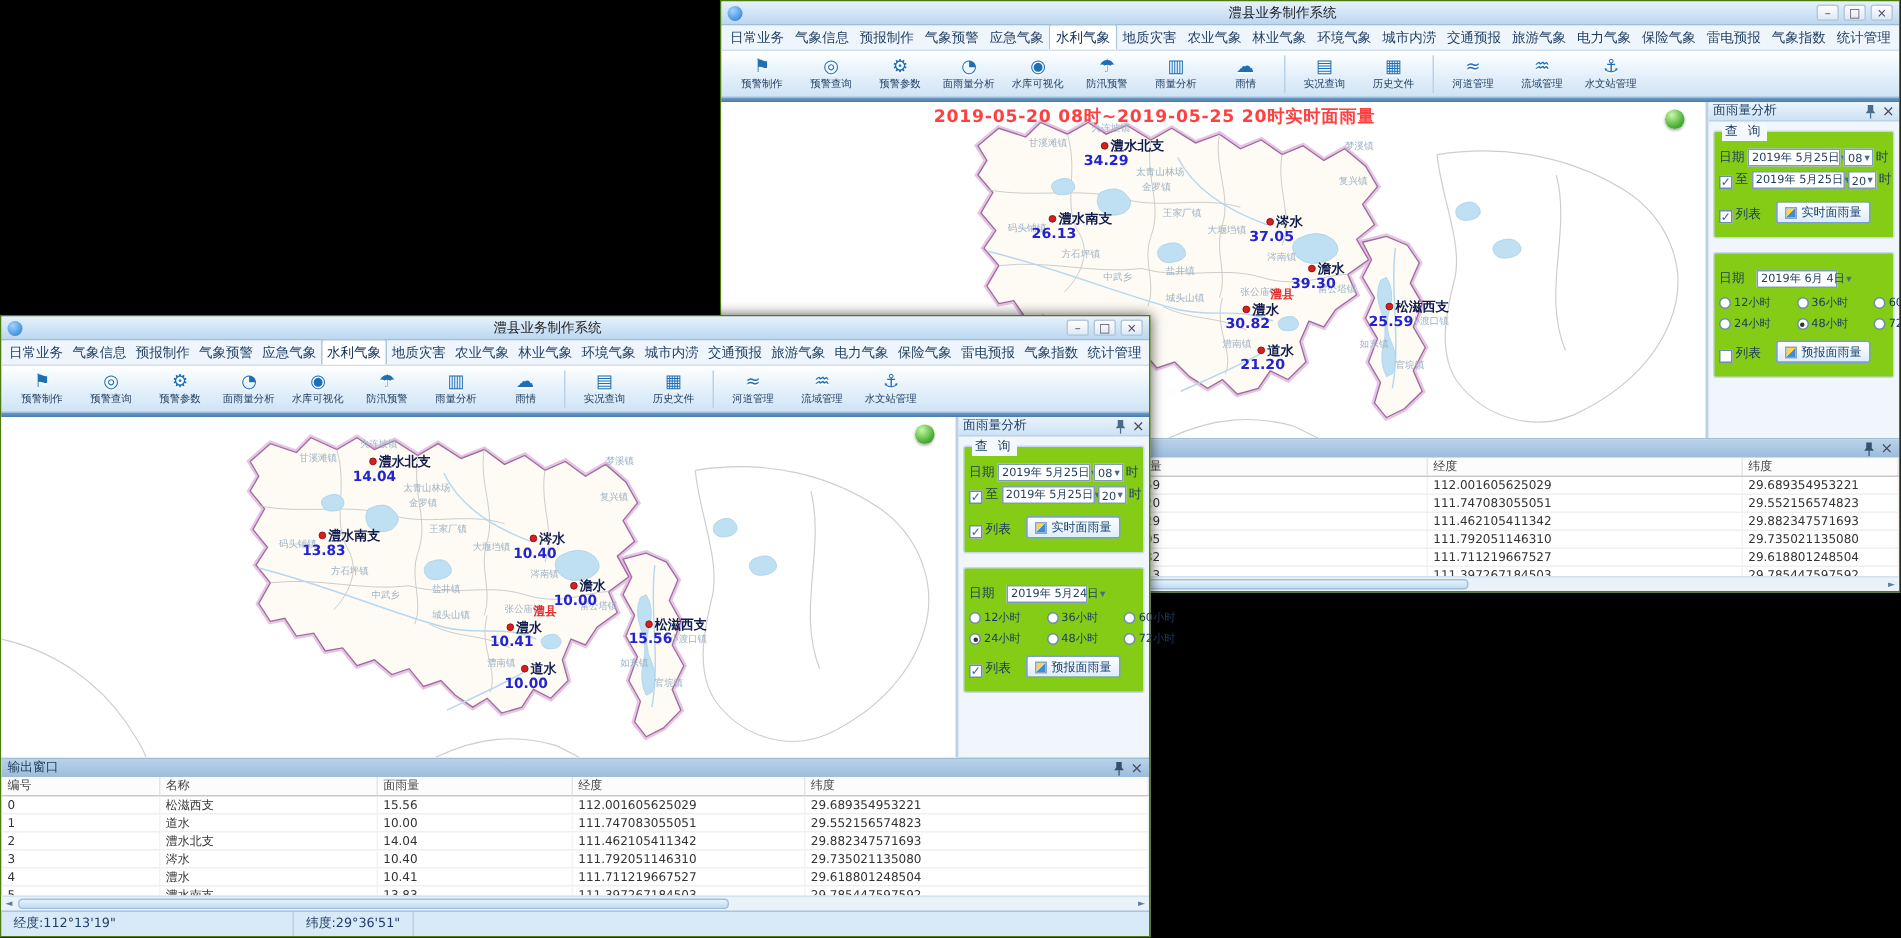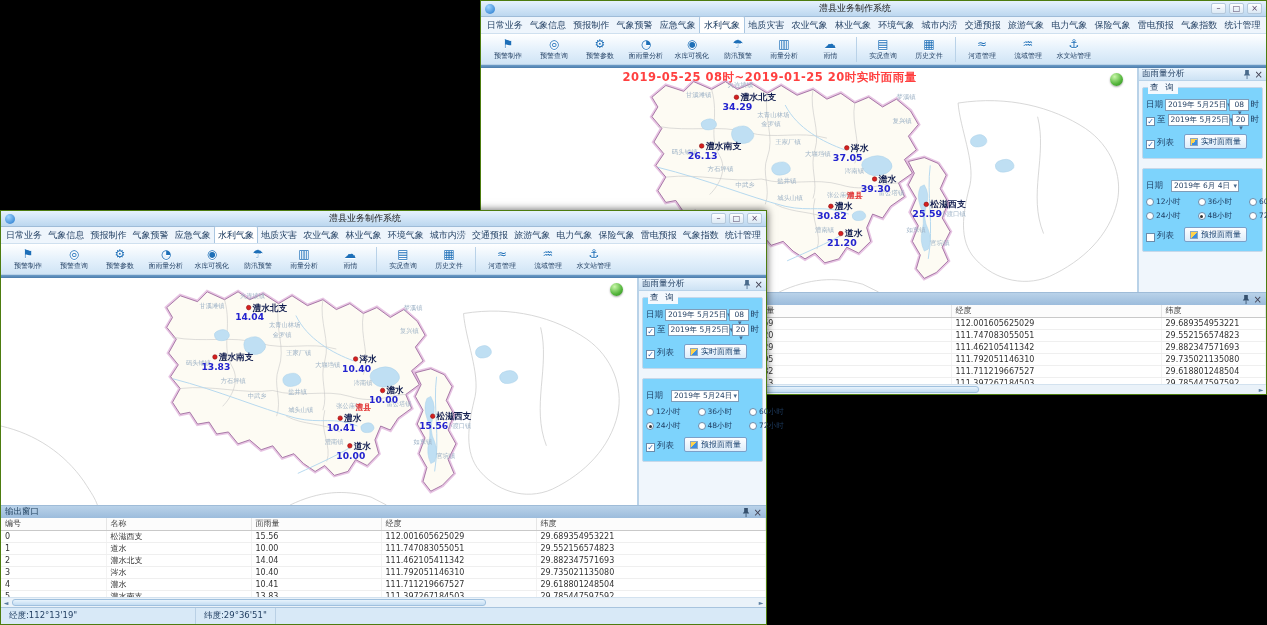--- a/index.html
+++ b/index.html
@@ -38,30 +38,30 @@
   .geo text.town{font-size:6.5px;fill:#9db2c6;}
   .geo circle.st{fill:#d61f1f;stroke:#8c1010;stroke-width:.6;}
   .geo text.sname{font-size:9px;font-weight:bold;fill:#101c4e;}
   .geo text.sval{font-size:9.5px;font-weight:bold;fill:#2323cf;}
   .geo text.county{font-size:8px;font-weight:bold;fill:#e33030;}
   .panel{width:127px;flex:0 0 127px;background:#f0f6fc;display:flex;flex-direction:column;color:#1d3b5f;}
   .panel-head{height:13px;flex:0 0 13px;display:flex;align-items:center;justify-content:space-between;padding:0 3px;background:linear-gradient(#eaf4fd,#cde2f4);border-bottom:1px solid #b9d2e8;font-size:8.5px;}
   .ph-ico{display:flex;align-items:center;gap:4px;}
   .pclose{font-size:10px;color:#445;line-height:9px;cursor:pointer;}
   .panel-body{flex:1;padding:6px 3px 4px;display:flex;flex-direction:column;gap:9px;}
-  .grp{border:1px solid #c6d8ea;border-radius:2px;padding:8px 3px 6px;position:relative;background:#7dd3fc;}
+  .grp{border:1px solid #c6d8ea;border-radius:2px;padding:8px 3px 6px;position:relative;background:#84cc16;}
   .grp .legend{position:absolute;top:-6px;left:5px;background:#f4f9fe;padding:0 2px;font-size:8.5px;letter-spacing:2px;}
   .frow{display:flex;align-items:flex-end;gap:2px;margin:3px 0;}
   .lbl{font-size:8.5px;white-space:nowrap;}
   .dd{display:inline-flex;align-items:center;justify-content:space-between;background:#fff;border:1px solid #7f9db9;height:12px;font-size:7.5px;padding:0 1px 0 2px;cursor:pointer;}
   .dd i{font-style:normal;white-space:nowrap;}
   .dd .arr{color:#48688c;font-size:7px;margin-left:1px;font-weight:normal;}
   .dd-date{width:62px;}
-  .dd-hour{width:24px;flex-direction:column;}
-  .dd-date3{width:68px;}
+  .dd-hour{width:24px;}
+  .dd-date3{width:54px;}
   .cb{width:9px;height:9px;flex:0 0 9px;border:1px solid #6b8cab;background:#fff;font-size:8px;line-height:8px;color:#2d67b3;text-align:center;cursor:pointer;}
   .pbtn{display:inline-flex;align-items:center;gap:3px;height:15px;border:1px solid #7ba0c9;border-radius:2px;background:linear-gradient(#fefeff,#ddedfb);font-size:8px;color:#17406e;padding:0 5px;margin-left:8px;cursor:pointer;font-family:inherit;}
   .bico{width:8px;height:8px;flex:0 0 8px;background:linear-gradient(135deg,#ffd34d 50%,#3c8de0 50%);border:1px solid #8aa6c6;}
   .radios{display:grid;grid-template-columns:1.05fr 1.05fr .9fr;gap:4px 17px;margin:5px 0 4px;}
   .radio-item{display:flex;align-items:center;gap:2px;cursor:pointer;}
   .rdot{width:8px;height:8px;flex:0 0 8px;border-radius:50%;border:1px solid #6b8cab;background:#fff;position:relative;}
   .rdot.on::after{content:"";position:absolute;inset:1.5px;border-radius:50%;background:#333;}
   .rlab{font-weight:normal;font-size:7.5px;white-space:nowrap;}
   .outwin{height:102px;flex:0 0 102px;display:flex;flex-direction:column;border-top:1px solid #9fbcd8;background:#fff;}
   .ow-head{height:12px;flex:0 0 12px;background:linear-gradient(#b9d2e9,#9cbcdc);display:flex;align-items:center;justify-content:space-between;padding:0 4px;font-size:8.5px;color:#20405e;}
@@ -163,21 +163,21 @@
             <div class="tlabel">流域管理</div>
           </div>
           <div class="titem">
             <div class="ticon">⚓</div>
             <div class="tlabel">水文站管理</div>
           </div>
         </div>
     <div class="accent"></div>
     <div class="content">
       <div class="map">
-        <div class="map-title">2019-05-25 08时~2019-01-25 20时实时面雨量</div>
+        <div class="map-title">2019-05-20 08时~2019-05-25 20时实时面雨量</div>
         <svg class="geo" viewBox="0 0 660 230" preserveAspectRatio="none">
 <path class="nb" d="M480,36 C530,28 575,40 608,62 C634,80 646,110 640,138 C632,172 606,198 572,214 C544,226 512,216 494,192 C480,172 486,144 492,120 C497,96 482,62 480,36"></path>
 <path class="nb" d="M560,50 C570,90 550,130 566,170"></path>
 <path class="nb" d="M300,230 C330,216 356,214 384,222 L400,230"></path>
 <path class="nb" d="M0,150 C36,158 66,178 86,206 C94,218 98,224 100,230"></path>
 <path class="glow" d="M172,30 L186,18 L204,24 L214,14 L232,22 L246,14 L258,22 L272,16 L288,26 L302,18 L318,28 L334,22 L348,32 L362,26 L376,36 L390,30 L404,40 L418,32 L432,44 L440,58 L430,70 L438,84 L426,94 L434,108 L420,118 L426,132 L412,142 L404,154 L394,150 L388,164 L392,178 L380,190 L368,184 L360,196 L346,200 L336,190 L326,196 L314,188 L304,178 L292,182 L282,170 L270,174 L258,164 L246,168 L236,156 L224,158 L216,146 L204,148 L196,136 L186,138 L178,126 L186,112 L176,100 L184,88 L174,76 L182,62 L172,50 L178,40 Z"></path>
 <path class="glow" d="M430,96 L446,92 L460,98 L468,110 L462,124 L470,138 L464,154 L472,168 L464,184 L470,198 L458,210 L446,216 L438,206 L442,192 L434,178 L440,162 L432,148 L438,134 L430,120 L436,108 Z"></path>
 <path class="cnty" d="M172,30 L186,18 L204,24 L214,14 L232,22 L246,14 L258,22 L272,16 L288,26 L302,18 L318,28 L334,22 L348,32 L362,26 L376,36 L390,30 L404,40 L418,32 L432,44 L440,58 L430,70 L438,84 L426,94 L434,108 L420,118 L426,132 L412,142 L404,154 L394,150 L388,164 L392,178 L380,190 L368,184 L360,196 L346,200 L336,190 L326,196 L314,188 L304,178 L292,182 L282,170 L270,174 L258,164 L246,168 L236,156 L224,158 L216,146 L204,148 L196,136 L186,138 L178,126 L186,112 L176,100 L184,88 L174,76 L182,62 L172,50 L178,40 Z"></path>
 <path class="cnty" d="M430,96 L446,92 L460,98 L468,110 L462,124 L470,138 L464,154 L472,168 L464,184 L470,198 L458,210 L446,216 L438,206 L442,192 L434,178 L440,162 L432,148 L438,134 L430,120 L436,108 Z"></path>
 <path class="twp" d="M232,22 C240,50 228,70 240,90 C248,104 240,120 230,130"></path>

